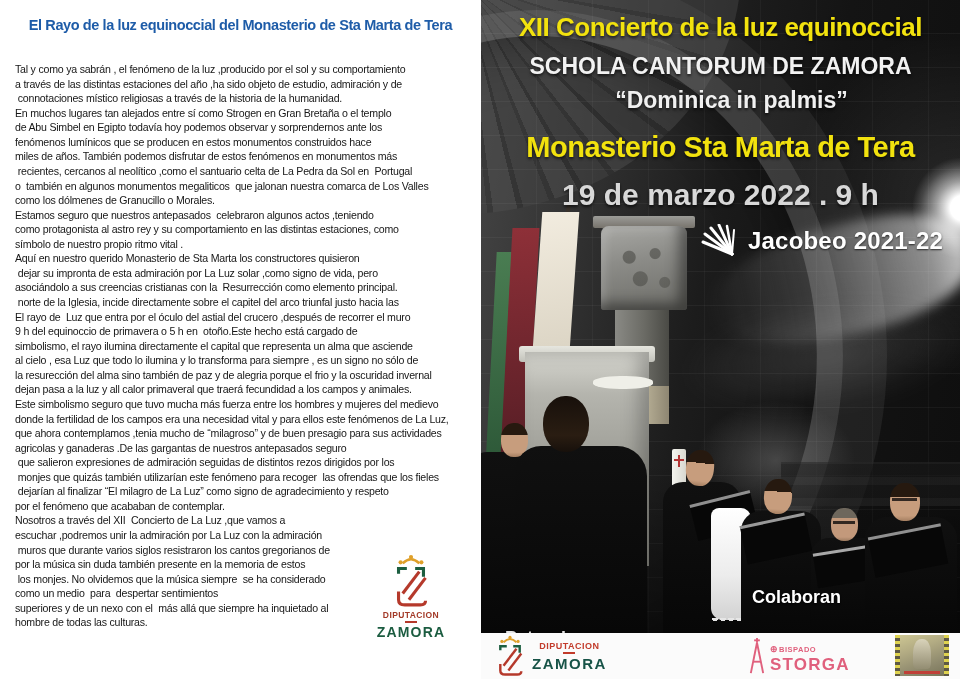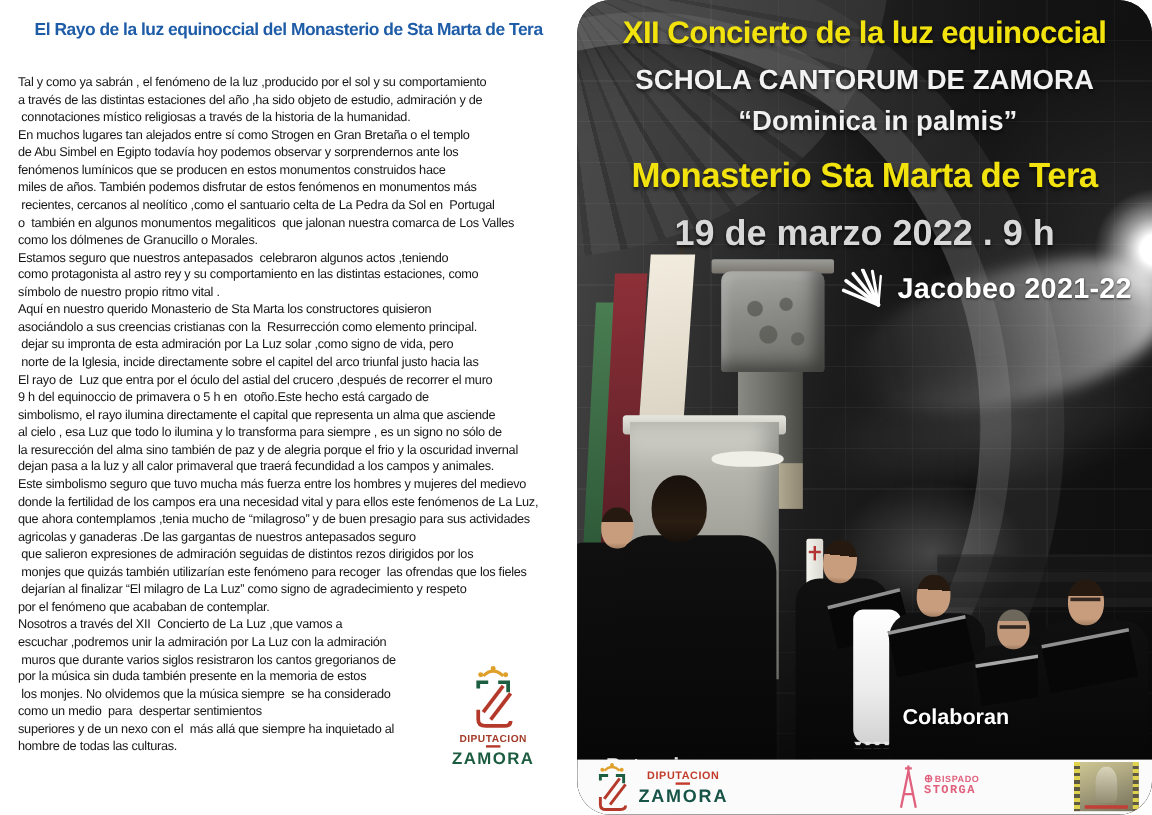--- a/index.html
+++ b/index.html
@@ -15,21 +15,21 @@
              color:#161616;letter-spacing:-0.22px;}
   .body-text div{white-space:pre;}
 
   .dz-logo{position:absolute;left:372px;top:554px;width:78px;text-align:center;}
   .dz-logo svg{display:block;margin:0 auto;}
   .dz-dip{font-size:8.5px;font-weight:bold;color:#a33a28;letter-spacing:.4px;margin-top:2px;}
   .dz-div{width:12px;height:2px;background:#b5392b;margin:1px auto;}
   .dz-zam{font-size:14px;font-weight:bold;color:#1b5c40;letter-spacing:1.2px;}
 
   
-  .right{position:relative;width:479px;height:679px;flex:none;overflow:hidden;background:#131313;border-radius:28px;}
+  .right{position:relative;width:479px;height:679px;flex:none;overflow:hidden;background:#131313;}
   .bg-base{inset:0;background:
      radial-gradient(circle at 100% 30%,rgba(255,255,255,.10),transparent 26%),
      linear-gradient(100deg,#474747 0%,#3c3c3c 12%,#2c2c2c 28%,#1c1c1c 45%,#141414 62%,#0e0e0e 100%);}
   .bg-bottom-shade{left:0;bottom:40px;width:100%;height:220px;
      background:linear-gradient(0deg,rgba(0,0,0,.55),transparent 80%);}
   .vault{left:-30px;top:-30px;width:290px;height:245px;opacity:.5;filter:blur(.6px);
      border-bottom-right-radius:100%;
      background:repeating-conic-gradient(from 120deg at 12px 12px,#4e4e4e 0 6deg,#323232 6deg 7.5deg,#444 7.5deg 14deg,#2d2d2d 14deg 15.5deg);}
   .arch{left:-250px;top:10px;width:560px;height:640px;border-radius:50%;
      border:26px solid rgba(125,125,125,.36);
@@ -140,21 +140,21 @@
   .strip{position:absolute;left:0;bottom:0;width:479px;height:46px;background:#fbfbfb;}
   .strip-dz{position:absolute;left:14px;top:2px;display:flex;align-items:center;gap:7px;}
   .sdz-text{text-align:center;}
   .sdz-dip{font-size:9px;font-weight:bold;color:#c23b2b;letter-spacing:.5px;}
   .sdz-div{width:12px;height:2px;background:#c23b2b;margin:1px auto;}
   .sdz-zam{font-size:15px;font-weight:bold;color:#175347;letter-spacing:1.5px;}
   .astorga{position:absolute;left:266px;top:4px;display:flex;align-items:flex-start;gap:3px;color:#e0607d;}
   .ast-col{margin-top:8px;line-height:1.25;}
   .ast-row1{font-size:7.5px;font-weight:bold;letter-spacing:.5px;display:flex;align-items:center;gap:1px;}
   .ast-cross{font-size:9px;line-height:1;}
-  .ast-row2{font-size:10px;font-weight:bold;letter-spacing:1.2px;font-family:Liberation Mono, monospace;}
+  .ast-row2{font-size:17px;font-weight:bold;letter-spacing:1.2px;}
   .stamp{position:absolute;left:414px;top:2px;width:54px;height:41px;overflow:hidden;
      background:linear-gradient(160deg,#cfc894 0%,#b2ab83 35%,#8f8a6e 70%,#767257 100%);}
   .stamp-edge{position:absolute;top:0;width:5px;height:100%;
      background:repeating-linear-gradient(180deg,#ded24f 0 3px,#5d5844 3px 6px);}
   .stamp-edge.l{left:0;} .stamp-edge.r{right:0;}
   .stamp-figure{position:absolute;left:18px;top:4px;width:18px;height:30px;border-radius:45% 45% 20% 20%;
      background:linear-gradient(180deg,#d9d3ba,#938d72);}
   .stamp-caption{position:absolute;left:9px;bottom:2px;width:36px;height:3px;background:#c04038;}
 </style>
 </head>
@@ -172,22 +172,22 @@
         <div>de Abu Simbel en Egipto todavía hoy podemos observar y sorprendernos ante los</div>
         <div>fenómenos lumínicos que se producen en estos monumentos construidos hace</div>
         <div>miles de años. También podemos disfrutar de estos fenómenos en monumentos más</div>
         <div> recientes, cercanos al neolítico ,como el santuario celta de La Pedra da Sol en  Portugal</div>
         <div>o  también en algunos monumentos megaliticos  que jalonan nuestra comarca de Los Valles</div>
         <div>como los dólmenes de Granucillo o Morales.</div>
         <div>Estamos seguro que nuestros antepasados  celebraron algunos actos ,teniendo</div>
         <div>como protagonista al astro rey y su comportamiento en las distintas estaciones, como</div>
         <div>símbolo de nuestro propio ritmo vital .</div>
         <div>Aquí en nuestro querido Monasterio de Sta Marta los constructores quisieron</div>
+        <div> dejar su impronta de esta admiración por La Luz solar ,como signo de vida, pero</div>
         <div>asociándolo a sus creencias cristianas con la  Resurrección como elemento principal.</div>
-        <div> dejar su impronta de esta admiración por La Luz solar ,como signo de vida, pero</div>
         <div> norte de la Iglesia, incide directamente sobre el capitel del arco triunfal justo hacia las</div>
         <div>El rayo de  Luz que entra por el óculo del astial del crucero ,después de recorrer el muro</div>
         <div>9 h del equinoccio de primavera o 5 h en  otoño.Este hecho está cargado de</div>
         <div>simbolismo, el rayo ilumina directamente el capital que representa un alma que asciende</div>
         <div>al cielo , esa Luz que todo lo ilumina y lo transforma para siempre , es un signo no sólo de</div>
         <div>la resurección del alma sino también de paz y de alegria porque el frio y la oscuridad invernal</div>
         <div>dejan pasa a la luz y all calor primaveral que traerá fecundidad a los campos y animales.</div>
         <div>Este simbolismo seguro que tuvo mucha más fuerza entre los hombres y mujeres del medievo</div>
         <div>donde la fertilidad de los campos era una necesidad vital y para ellos este fenómenos de La Luz,</div>
         <div>que ahora contemplamos ,tenia mucho de “milagroso” y de buen presagio para sus actividades</div>

